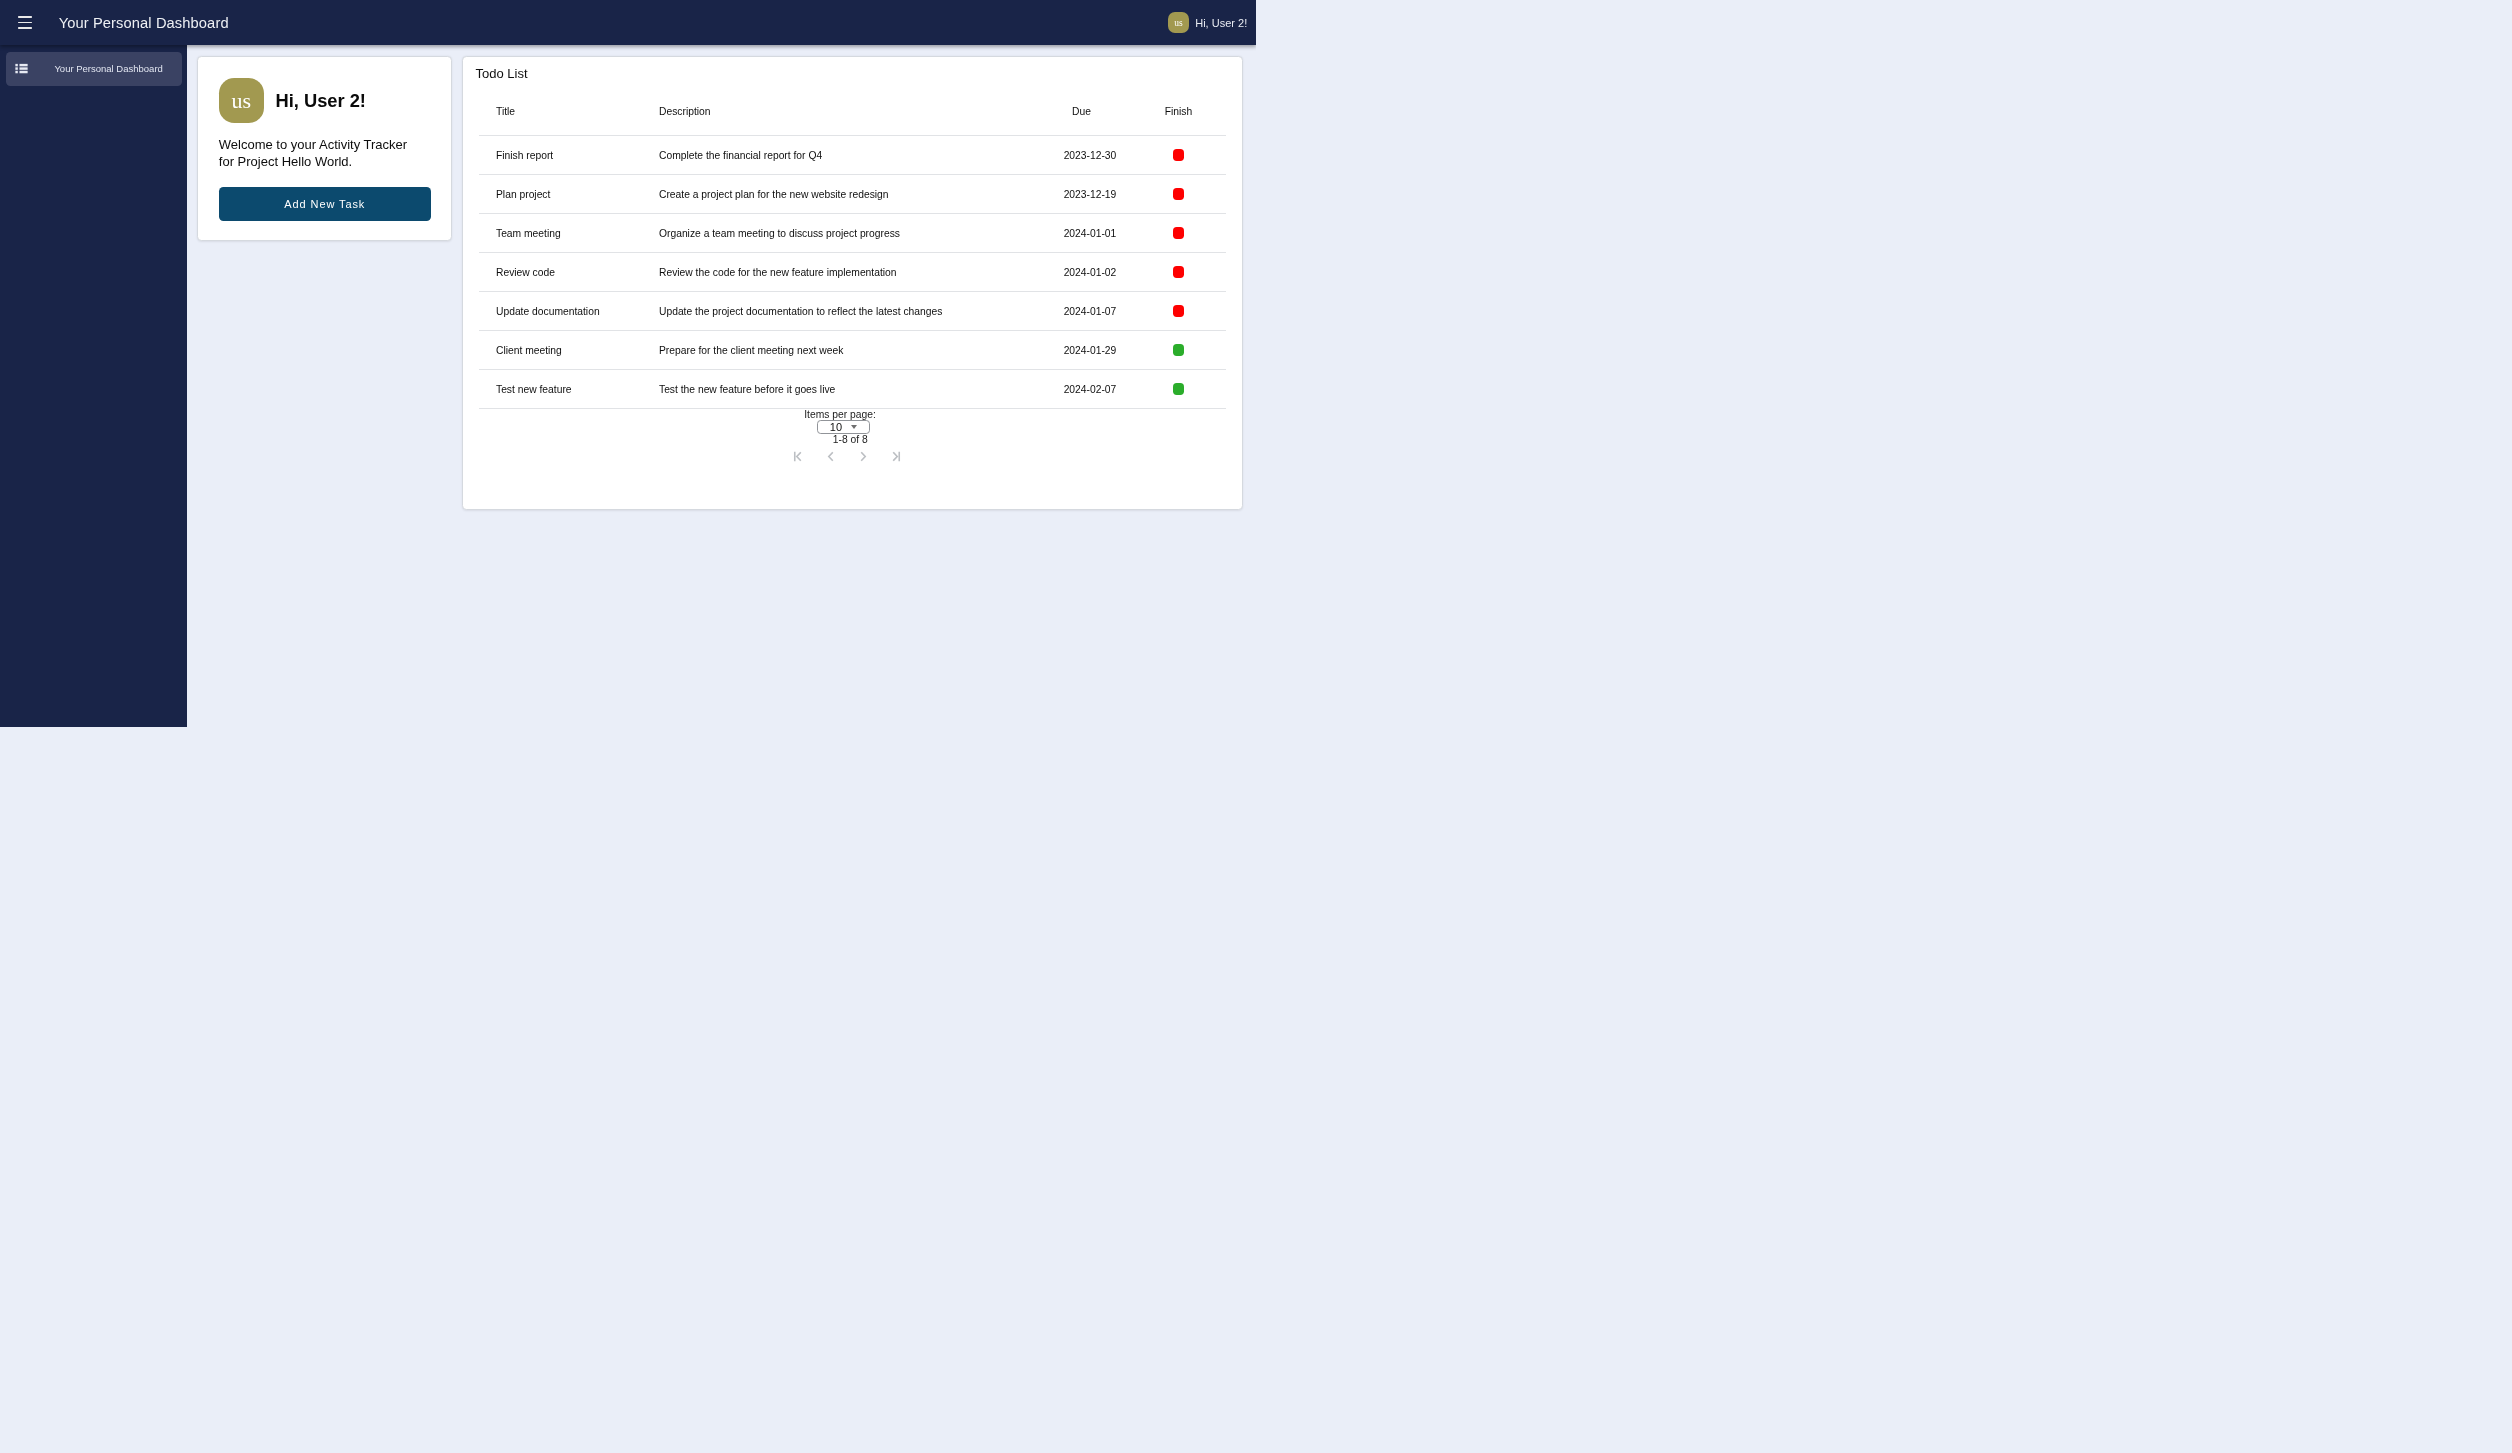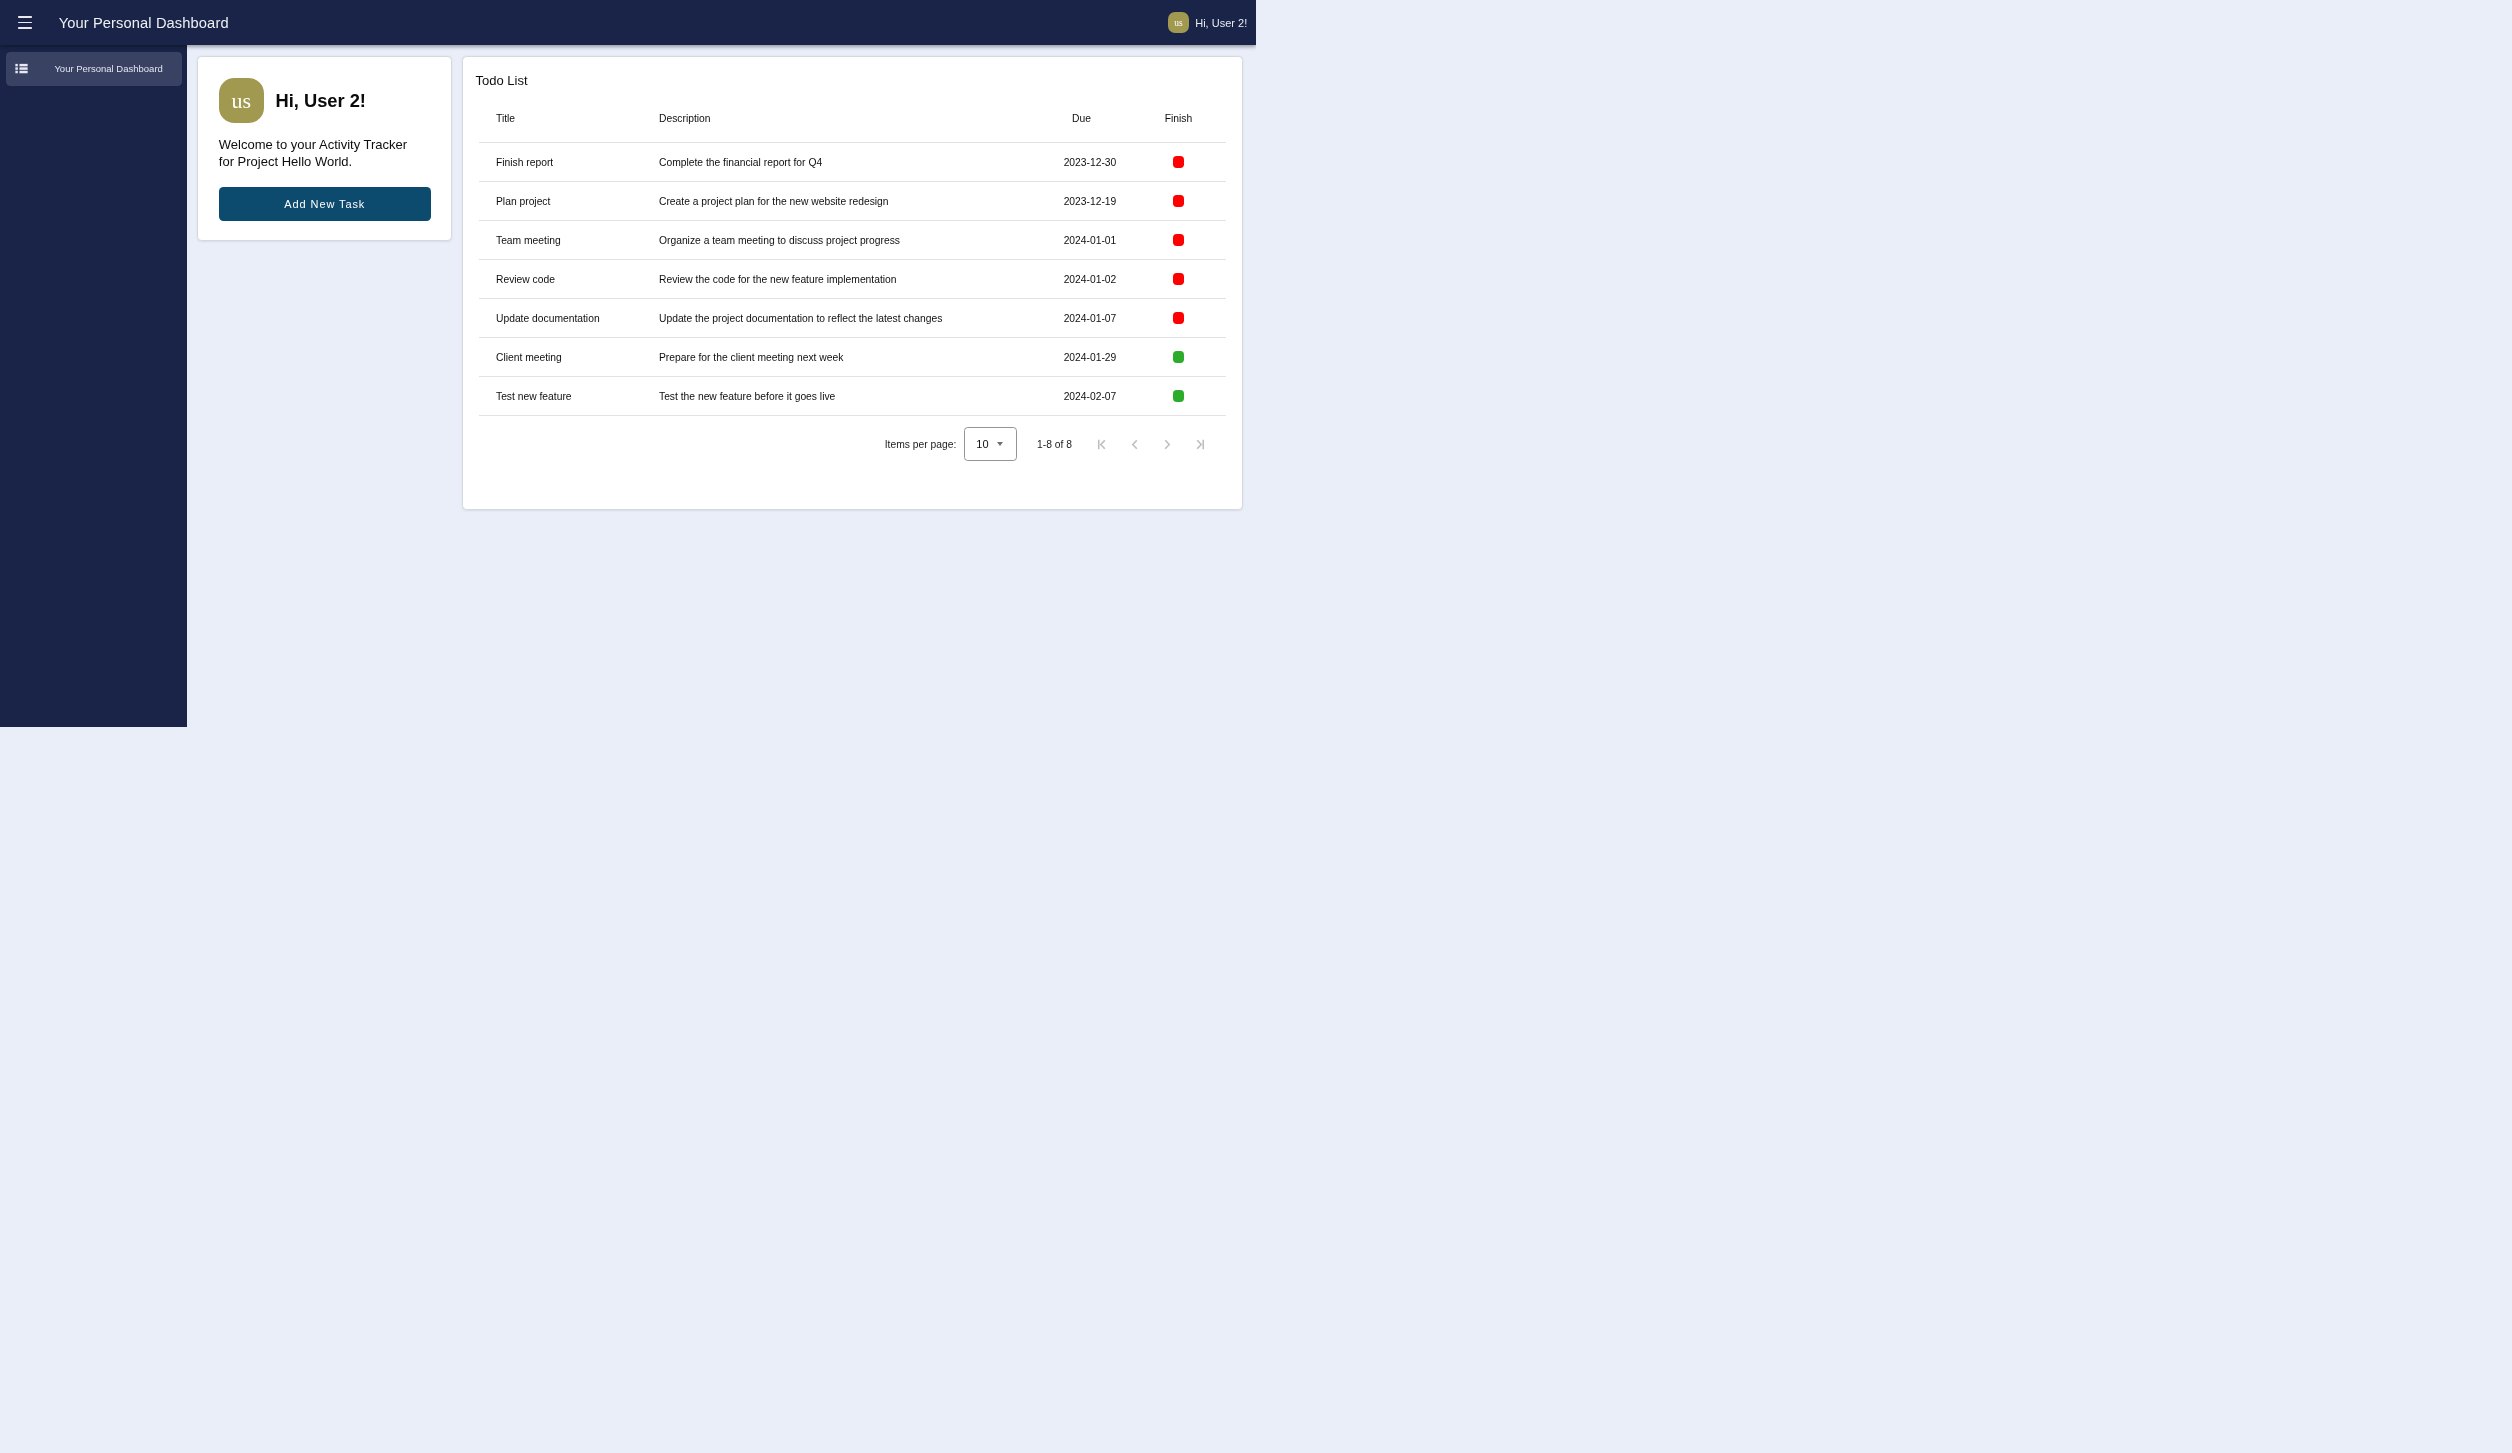--- a/index.html
+++ b/index.html
@@ -62,41 +62,41 @@
   .welcome-msg span { display:block; }
   .add-task-btn {
     margin-top:17px; width:100%; height:34px; border:none; border-radius:4.4px;
     background:#2846c3; color:#ffffff; font-family:"Liberation Sans", sans-serif;
     font-size:11px; letter-spacing:0.9px; cursor:pointer;
   }
 
   
   .todo-card {
     position:absolute; left:275px; top:11px; width:781px; height:454px;
-    padding-top:11px;
+    padding-top:4px;
   }
   .todo-title { margin-left:12.5px; font-size:13px; font-weight:400; color:#0f0f0f; line-height:26px; }
   .ttable { margin:0 16px; }
   .trow {
     display:grid; grid-template-columns:180px 1fr 117px 95px;
     align-items:center; height:39px; border-bottom:0.7px solid #e1e3e6;
     font-size:10.3px; color:#0f0f0f;
   }
   .trow.thead { height:49px; font-weight:400; }
   .cell-title { padding-left:17px; }
   .cell-due { text-align:right; padding-right:14.7px; }
   .thead .cell-due { padding-right:40px; }
   .cell-status { display:flex; justify-content:center; }
   .thead .cell-status { display:block; text-align:center; }
   .status-dot { width:11.7px; height:11.7px; border-radius:3.7px; }
 
   
   .paginator {
-    height:56px; display:flex; align-items:center; justify-content:flex-end;
-    padding-right:25px; font-size:10.3px; color:#1c1c1c;
+    height:56px; display:flex; align-items:center; justify-content:flex-start;
+    padding-right:25px; font-size:10.3px; color:#1c1c1c;flex-direction:column;
   }
   .pg-select {
     margin-left:7.3px; width:53px; height:34px; border:0.7px solid #919499; border-radius:3.7px;
     display:flex; align-items:center; cursor:pointer; background:#fff;
   }
   .pg-select .val { margin-left:11.7px; font-size:11px; color:#111; }
   .pg-caret { margin-left:8.8px; width:0; height:0;
     border-left:3.7px solid transparent; border-right:3.7px solid transparent;
     border-top:4.4px solid #6f6f6f; }
   .pg-range { margin-left:20.5px; }

